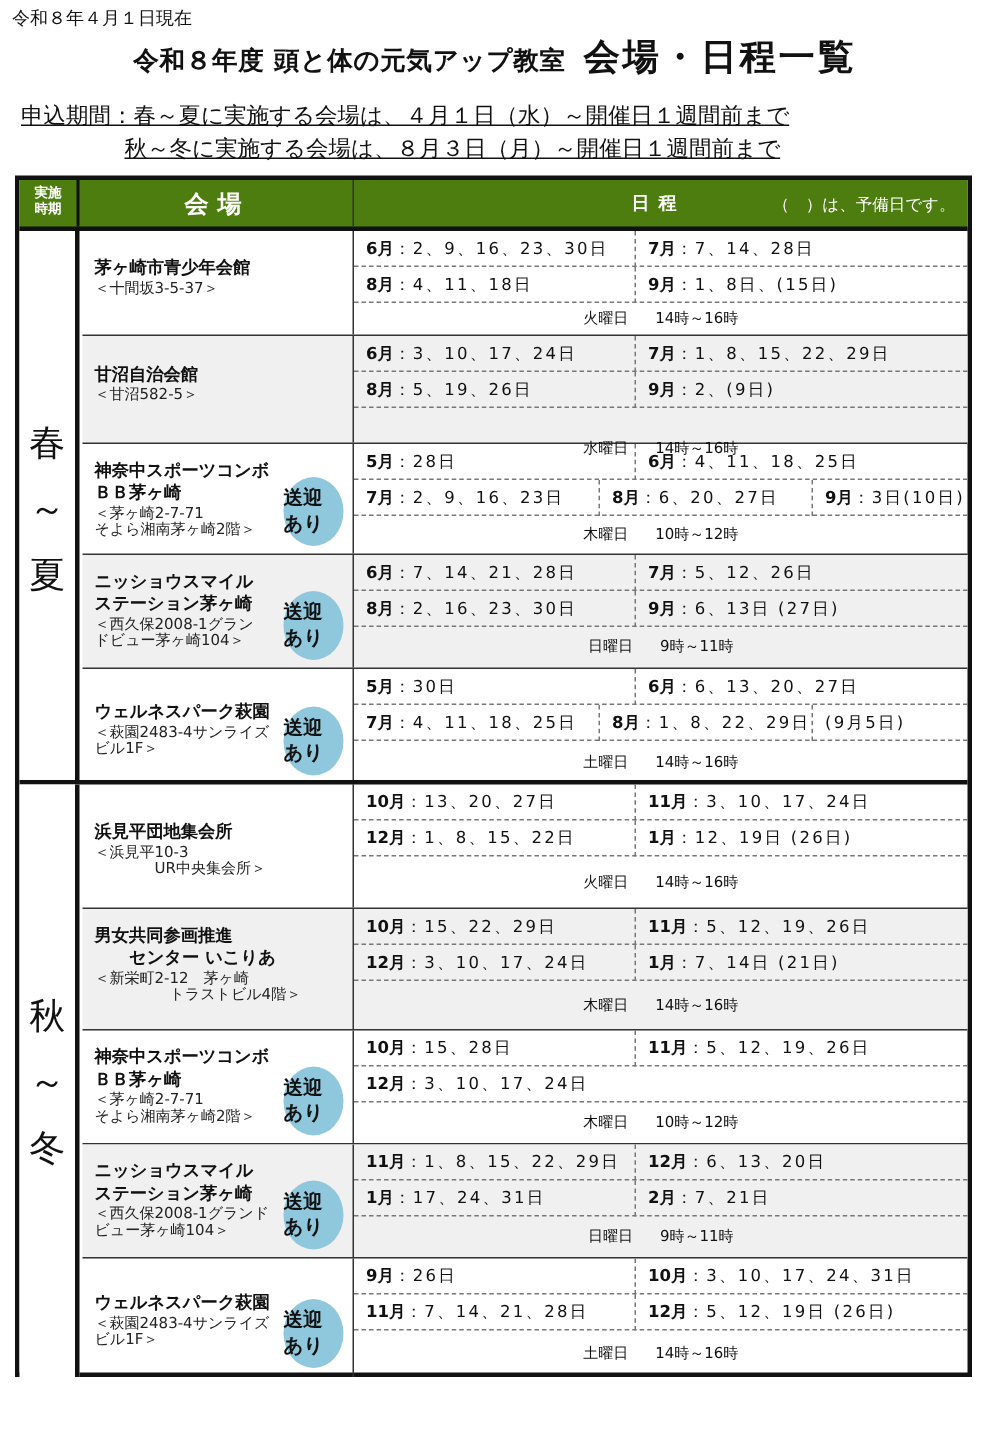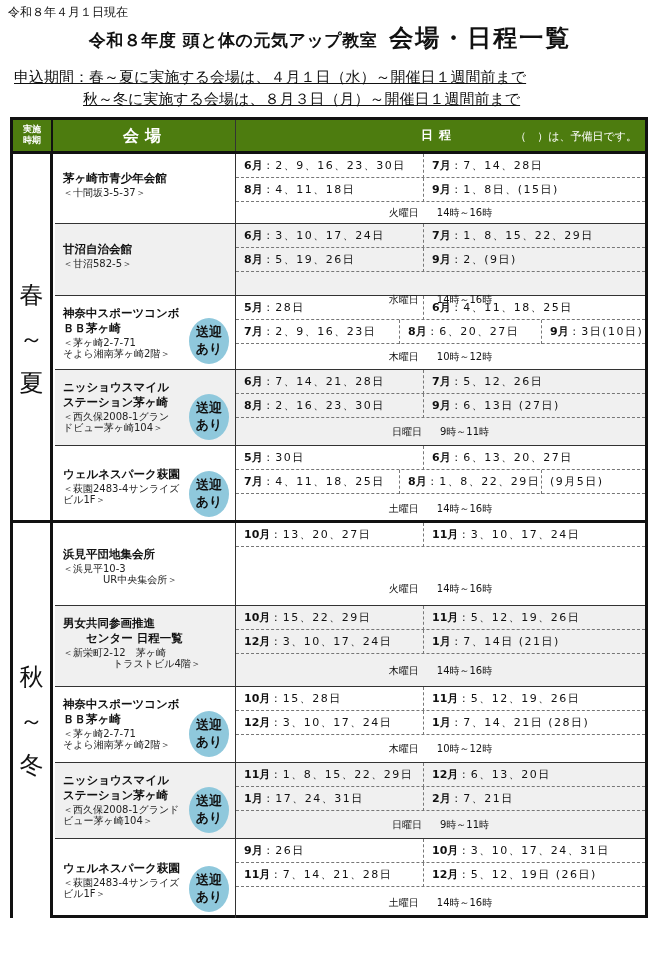--- a/index.html
+++ b/index.html
@@ -22,21 +22,21 @@
   .season { position:absolute; left:0; width:40px; border-right:3px solid #111; box-sizing:border-box; background:#fff; }
   .season .lbl { position:absolute; left:0; width:37px; text-align:center; font-size:24px; line-height:44px; }
   .block-sep { position:absolute; left:0; right:0; height:3px; background:#111; }
 
   .row { position:absolute; left:42px; right:0; border-bottom:1px solid #333; box-sizing:border-box; }
   .row.alt { background:#f0f0f0; }
   .row.last { border-bottom:none; }
   .venue { position:absolute; left:0; top:0; width:181px; height:100%; border-right:1px solid #333; box-sizing:border-box; }
   .venue .name { position:absolute; left:8px; font-size:11.5px; font-weight:bold; line-height:15px; white-space:pre; }
   .venue .addr { position:absolute; left:8px; font-size:10px; line-height:11px; color:#222; white-space:pre; }
-  .badge { position:absolute; width:40px; height:46px; border-radius:50%; background:#8fc8dc; text-align:center; font-weight:bold; font-size:13px; line-height:17px; padding-top:6px; box-sizing:border-box;font-family:Liberation Mono, monospace; }
+  .badge { position:absolute; width:40px; height:46px; border-radius:50%; background:#8fc8dc; text-align:left; font-weight:bold; font-size:13px; line-height:17px; padding-top:6px; box-sizing:border-box; }
 
   .sched { position:absolute; left:181px; right:0; top:0; height:100%; }
   .line { position:absolute; left:0; right:0; height:24px; border-bottom:1.5px dashed #777; box-sizing:border-box; }
   .cell { position:absolute; top:0; height:24px; line-height:24px; font-size:11px; padding-left:8px; white-space:nowrap; letter-spacing:1.5px; box-sizing:border-box; }
   .cell.div { border-left:1px dashed #777; }
   .cell b { font-weight:bold; letter-spacing:0; }
   .time { position:absolute; left:0; right:0; bottom:0; text-align:center; font-size:10px; }
   .time .d { margin-right:18px; }
 </style>
 </head>
@@ -183,27 +183,31 @@
         <div class="venue">
           <div class="name" style="top:23.5px">浜見平団地集会所</div>
           <div class="addr" style="top:39.5px">＜浜見平10-3
 　　　　UR中央集会所＞</div>
         </div>
         <div class="sched">
           <div class="line" style="top:0px">
             <div class="cell" style="left:0px;width:187px"><b>10月</b><span>：13、20、27日</span></div>
             <div class="cell div" style="left:187px;width:228px"><b>11月</b><span>：3、10、17、24日</span></div>
           </div>
+          <div class="line" style="top:24px">
+            <div class="cell" style="left:0px;width:187px"><b>12月</b><span>：1、8、15、22日</span></div>
+            <div class="cell div" style="left:187px;width:228px"><b>1月</b><span>：12、19日 (26日)</span></div>
+          </div>
           <div class="time" style="top:48px;line-height:35px"><span class="d">火曜日</span><span>14時～16時</span></div>
         </div>
       </div>
       <div class="row alt" style="top:486px;height:81px">
         <div class="venue">
           <div class="name" style="top:10px">男女共同参画推進
-　　センター 日程一覧</div>
+　　センター いこりあ</div>
           <div class="addr" style="top:41px">＜新栄町2-12　茅ヶ崎
 　　　　　トラストビル4階＞</div>
         </div>
         <div class="sched">
           <div class="line" style="top:0px">
             <div class="cell" style="left:0px;width:187px"><b>10月</b><span>：15、22、29日</span></div>
             <div class="cell div" style="left:187px;width:228px"><b>11月</b><span>：5、12、19、26日</span></div>
           </div>
           <div class="line" style="top:24px">
             <div class="cell" style="left:0px;width:187px"><b>12月</b><span>：3、10、17、24日</span></div>
@@ -223,21 +227,20 @@
             <div>あり</div>
           </div>
         </div>
         <div class="sched">
           <div class="line" style="top:0px">
             <div class="cell" style="left:0px;width:187px"><b>10月</b><span>：15、28日</span></div>
             <div class="cell div" style="left:187px;width:228px"><b>11月</b><span>：5、12、19、26日</span></div>
           </div>
           <div class="line" style="top:24px">
             <div class="cell" style="left:0px;width:187px"><b>12月</b><span>：3、10、17、24日</span></div>
-            <div class="cell div" style="left:187px;width:228px"><b>1月</b><span>：7、14、21日 (28日)</span></div>
           </div>
           <div class="time" style="top:48px;line-height:28px"><span class="d">木曜日</span><span>10時～12時</span></div>
         </div>
       </div>
       <div class="row alt" style="top:643px;height:76px">
         <div class="venue">
           <div class="name" style="top:10px">ニッショウスマイル
 ステーション茅ヶ崎</div>
           <div class="addr" style="top:41px">＜西久保2008-1グランド
 ビュー茅ヶ崎104＞</div>

